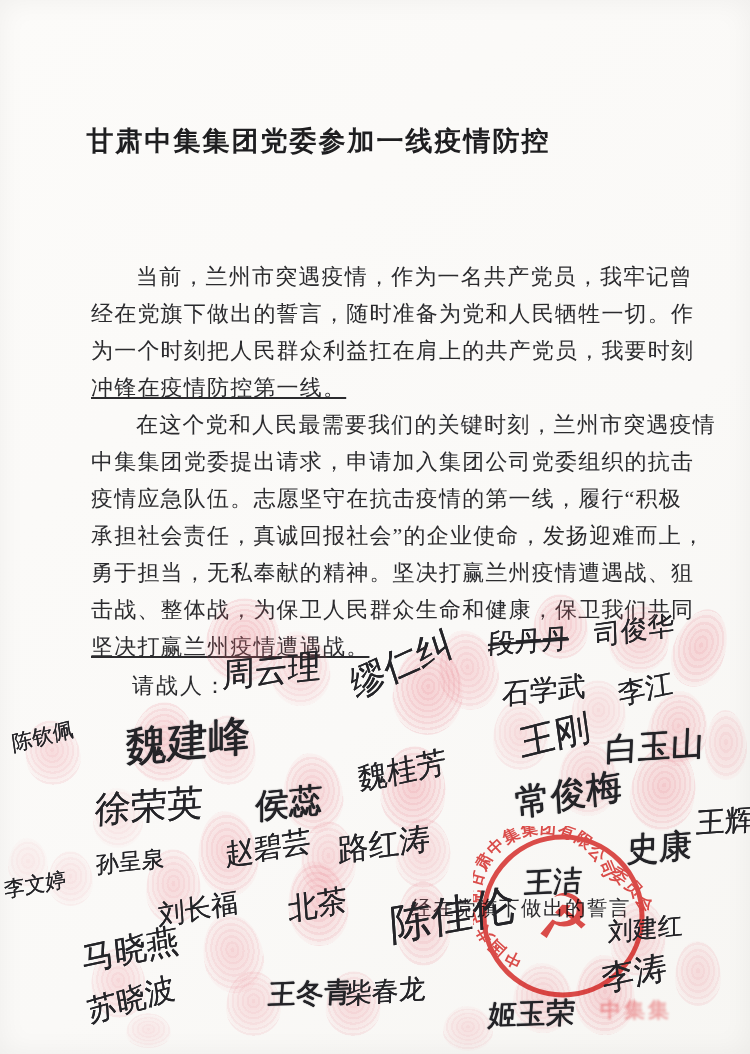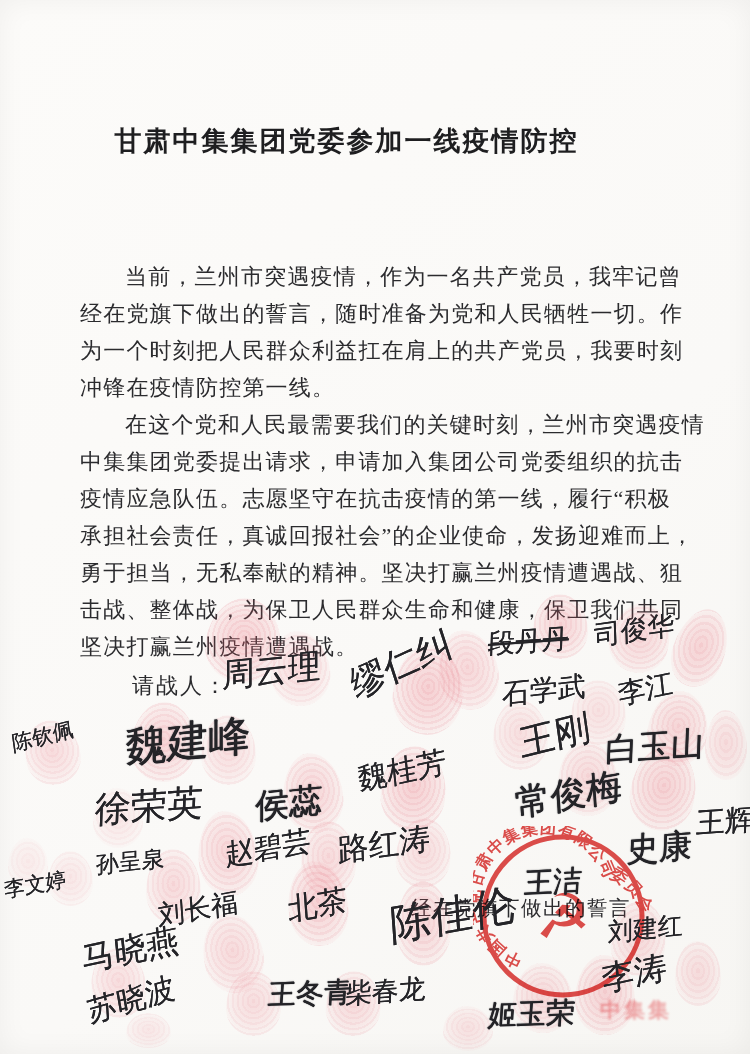--- a/index.html
+++ b/index.html
@@ -10,38 +10,38 @@
     background:linear-gradient(135deg,#fcfbf9 0%,#faf9f7 60%,#f7f6f3 100%);
     overflow:hidden;
     font-family:"Liberation Serif","DejaVu Serif",serif;
     color:#2a2a2c;
     box-shadow:inset 0 0 28px rgba(0,0,0,0.05);
   }
   .title1{
     position:absolute;left:0;top:124px;width:637px;
     text-align:center;font-size:27px;line-height:34px;font-weight:bold;
     font-family:"Liberation Sans","DejaVu Sans",sans-serif;
-    letter-spacing:2px;color:#1e1e20;z-index:1;margin-left:28px;
+    letter-spacing:2px;color:#1e1e20;z-index:1;
   }
   .title2{
     position:absolute;left:0;top:178px;width:750px;
     text-align:center;font-size:27px;line-height:34px;font-weight:bold;
     font-family:"Liberation Sans","DejaVu Sans",sans-serif;
     letter-spacing:6px;color:#1e1e20;z-index:1;
   }
   #bodytext{
-    position:absolute;left:80px;top:258px;width:578px;z-index:1;
+    position:absolute;left:91px;top:258px;width:578px;z-index:1;
   }
   .line{
     font-size:22px;line-height:37px;letter-spacing:1.2px;
     text-align:justify;text-align-last:justify;
     white-space:nowrap;color:#2b2b2e;
   }
   .line.indent{text-indent:45px;}
-  .line.last{text-align-last:left;white-space:normal;}
+  .line.last{text-align-last:left;white-space:normal;text-decoration:underline;}
   .signer{
     position:absolute;left:132px;top:671px;
     font-size:22px;letter-spacing:2px;color:#2b2b2e;z-index:1;
   }
   .printed-date{
     position:absolute;left:411px;top:894px;
     font-size:20.5px;letter-spacing:1.5px;color:#2b2b2e;z-index:1;white-space:nowrap;
   }
   #fingerprint-layer{position:absolute;left:0;top:0;width:750px;height:1054px;z-index:2;pointer-events:none;}
   .fp{

